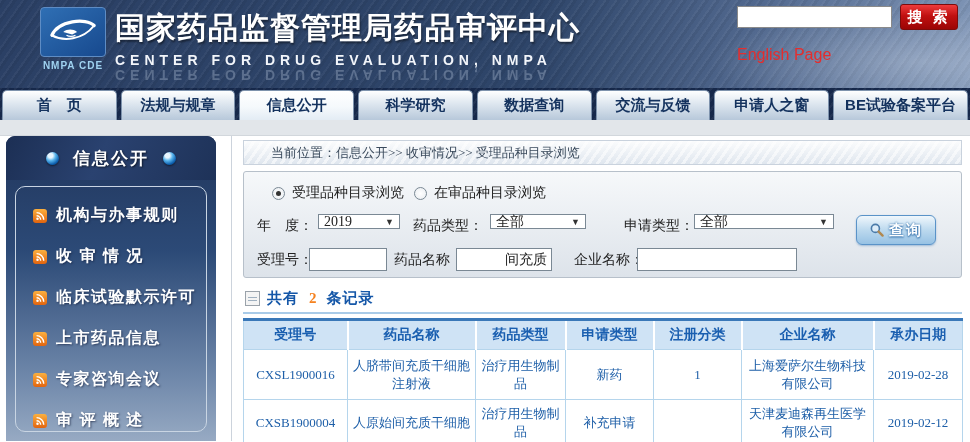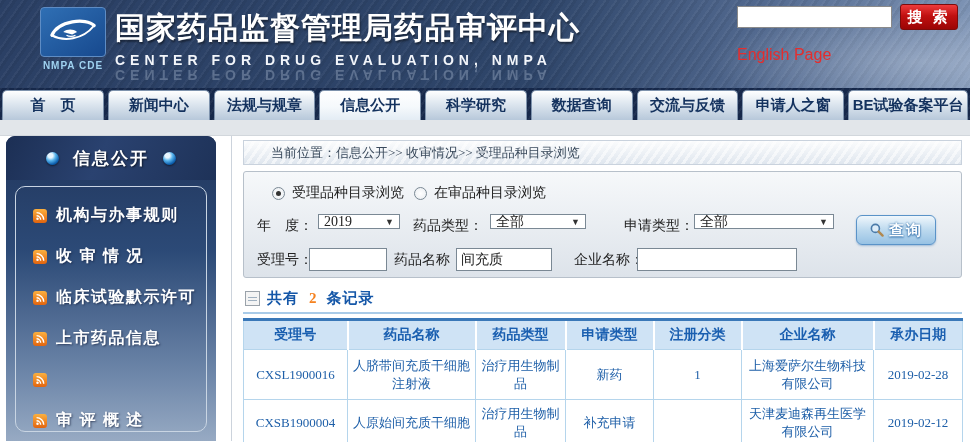--- a/index.html
+++ b/index.html
@@ -140,21 +140,20 @@
       <div class="search-row">
         <input class="search-input" value="" style="">
         <button class="search-btn">搜 索</button>
       </div>
       <a class="english-link">English Page</a>
     </div>
   </header>
 
   <nav class="navbar">
     <div class="tab">首　页</div>
-    <div class="tab">新闻中心</div>
     <div class="tab">法规与规章</div>
     <div class="tab active">信息公开</div>
     <div class="tab">科学研究</div>
     <div class="tab">数据查询</div>
     <div class="tab">交流与反馈</div>
     <div class="tab">申请人之窗</div>
     <div class="tab wide">BE试验备案平台</div>
   </nav>
   <div class="strip"></div>
 
@@ -208,20 +207,21 @@
           <span class="label">上市药品信息</span>
         </div>
         <div class="side-item">
           <span class="rss-icon">
               <svg width="10" height="10" viewBox="0 0 16 16">
                 <circle cx="4" cy="12.5" r="2" fill="#fff"></circle>
                 <path d="M2.5 7.5 a6.5 6.5 0 0 1 6.5 6.5" stroke="#fff" stroke-width="2.2" fill="none"></path>
                 <path d="M2.5 2.5 a11.5 11.5 0 0 1 11.5 11.5" stroke="#fff" stroke-width="2.2" fill="none"></path>
               </svg>
             </span>
+          <span class="label">专家咨询会议</span>
         </div>
         <div class="side-item">
           <span class="rss-icon">
               <svg width="10" height="10" viewBox="0 0 16 16">
                 <circle cx="4" cy="12.5" r="2" fill="#fff"></circle>
                 <path d="M2.5 7.5 a6.5 6.5 0 0 1 6.5 6.5" stroke="#fff" stroke-width="2.2" fill="none"></path>
                 <path d="M2.5 2.5 a11.5 11.5 0 0 1 11.5 11.5" stroke="#fff" stroke-width="2.2" fill="none"></path>
               </svg>
             </span>
           <span class="label">审 评 概 述</span>
@@ -280,21 +280,21 @@
           </button>
         </div>
 
         <div class="f-abs" style="left:13px; top:76px;">
             <span class="f-label">受理号：</span>
           </div>
         <input class="text-input f-abs" style="left: 65px; top: 76px; width: 78px;" value="">
         <div class="f-abs" style="left:150px; top:76px;">
             <span class="f-label">药品名称：</span>
           </div>
-        <input class="text-input f-abs" style="left: 212px; top: 76px; width: 96px;" value="间充质">
+        <input class="text-input f-abs" style="left: 212px; top: 76px; width: 96px; text-align: right;" value="间充质">
         <div class="f-abs" style="left:330px; top:76px;">
             <span class="f-label">企业名称：</span>
           </div>
         <input class="text-input f-abs" style="left: 393px; top: 76px; width: 160px;" value="">
       </div>
 
       <div class="records-line">
         <span class="list-icon"></span>
         <span class="records-text">共有</span>
           <span class="records-count">2</span>

